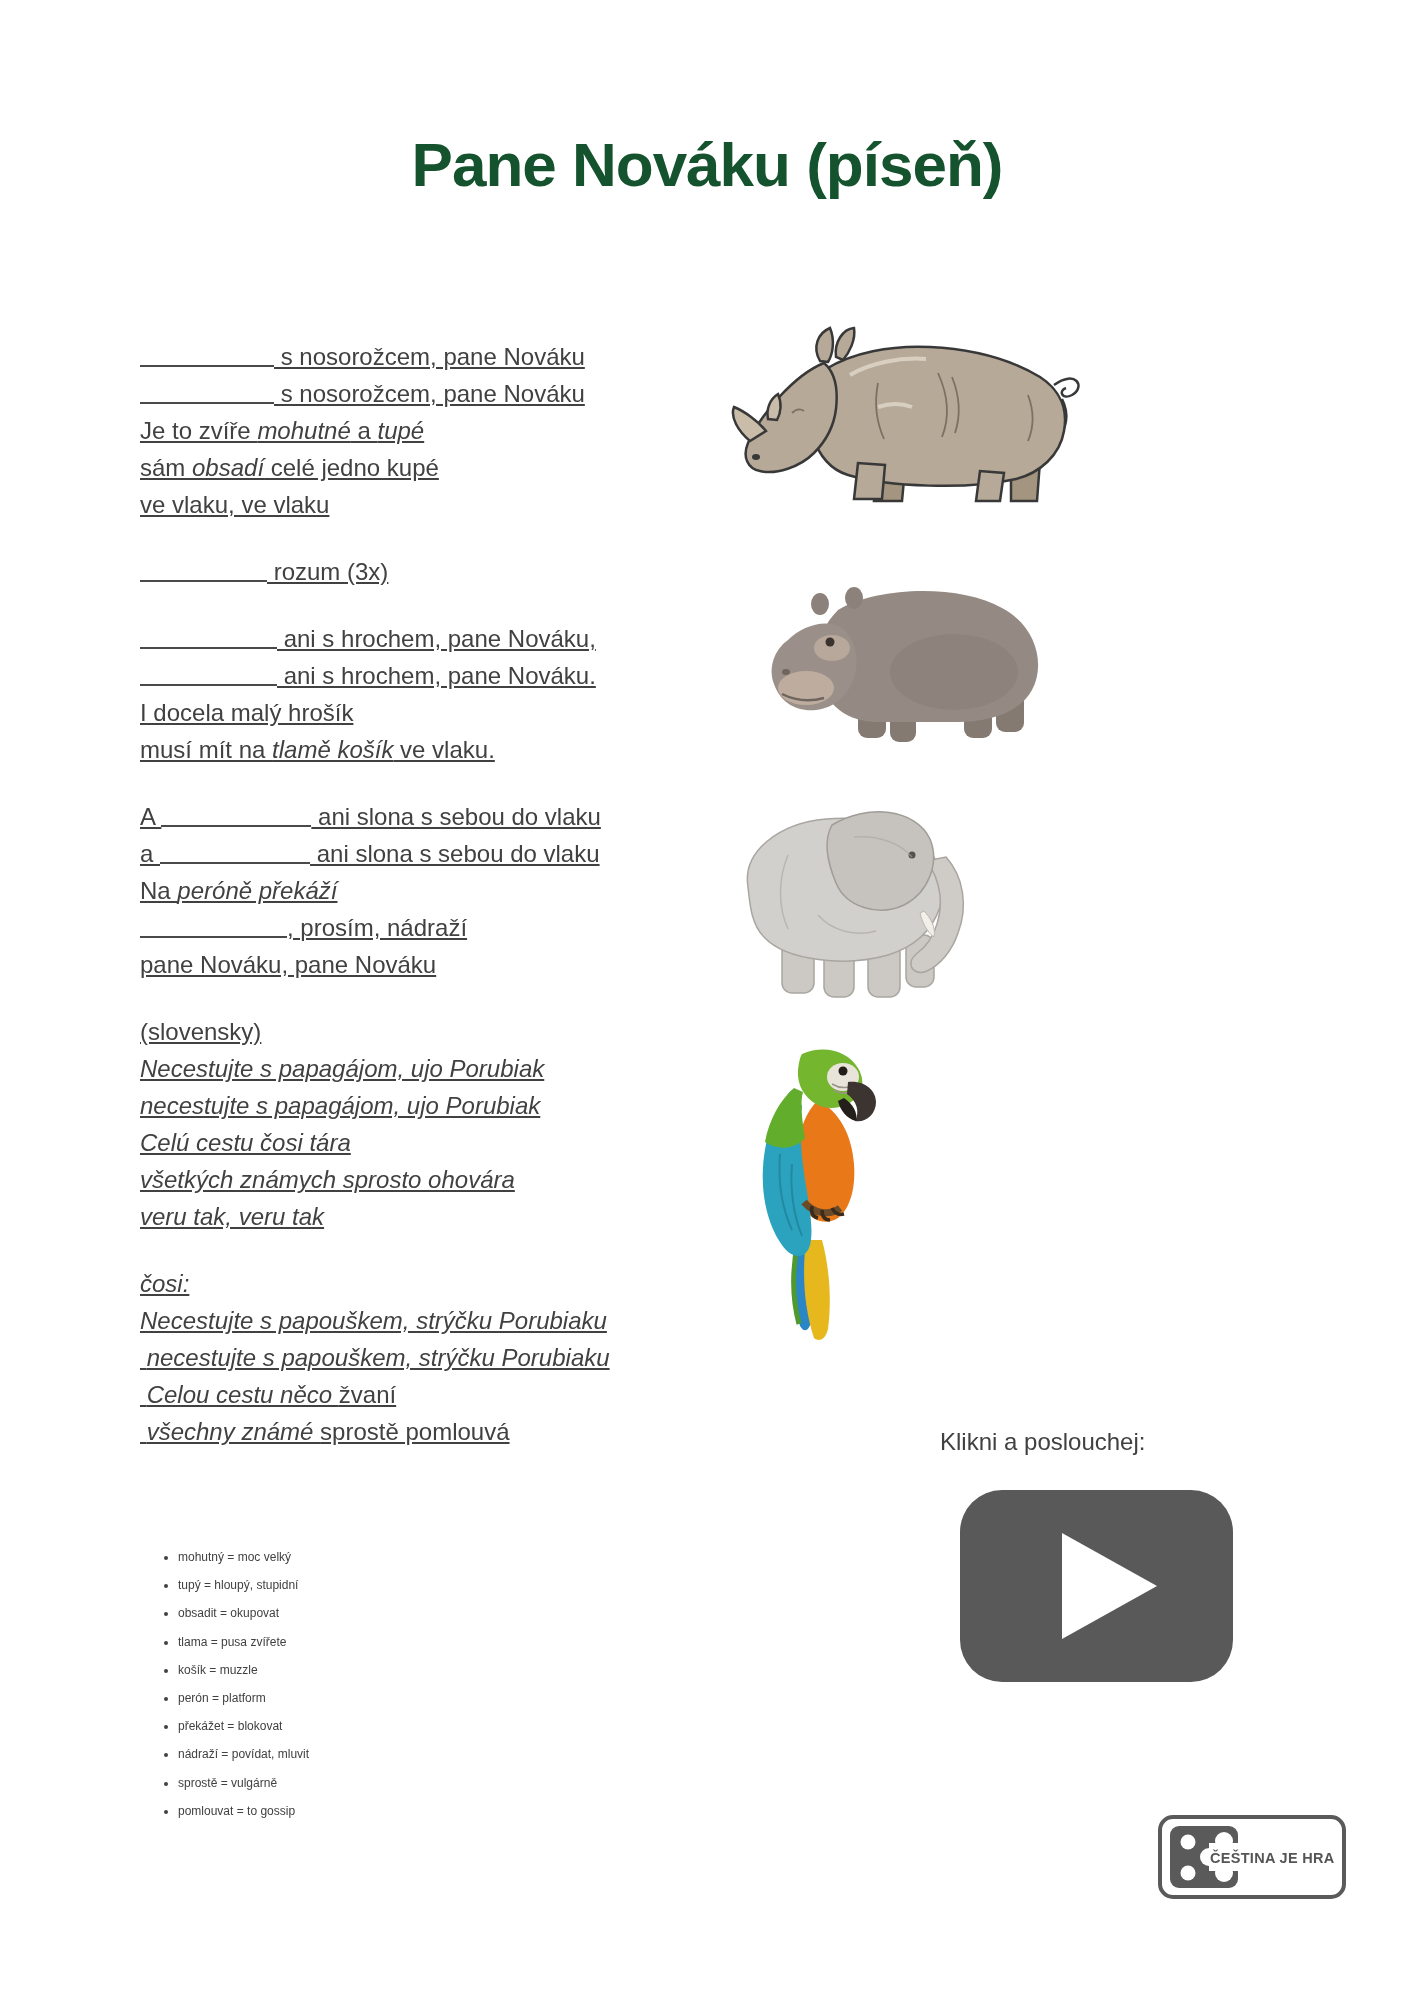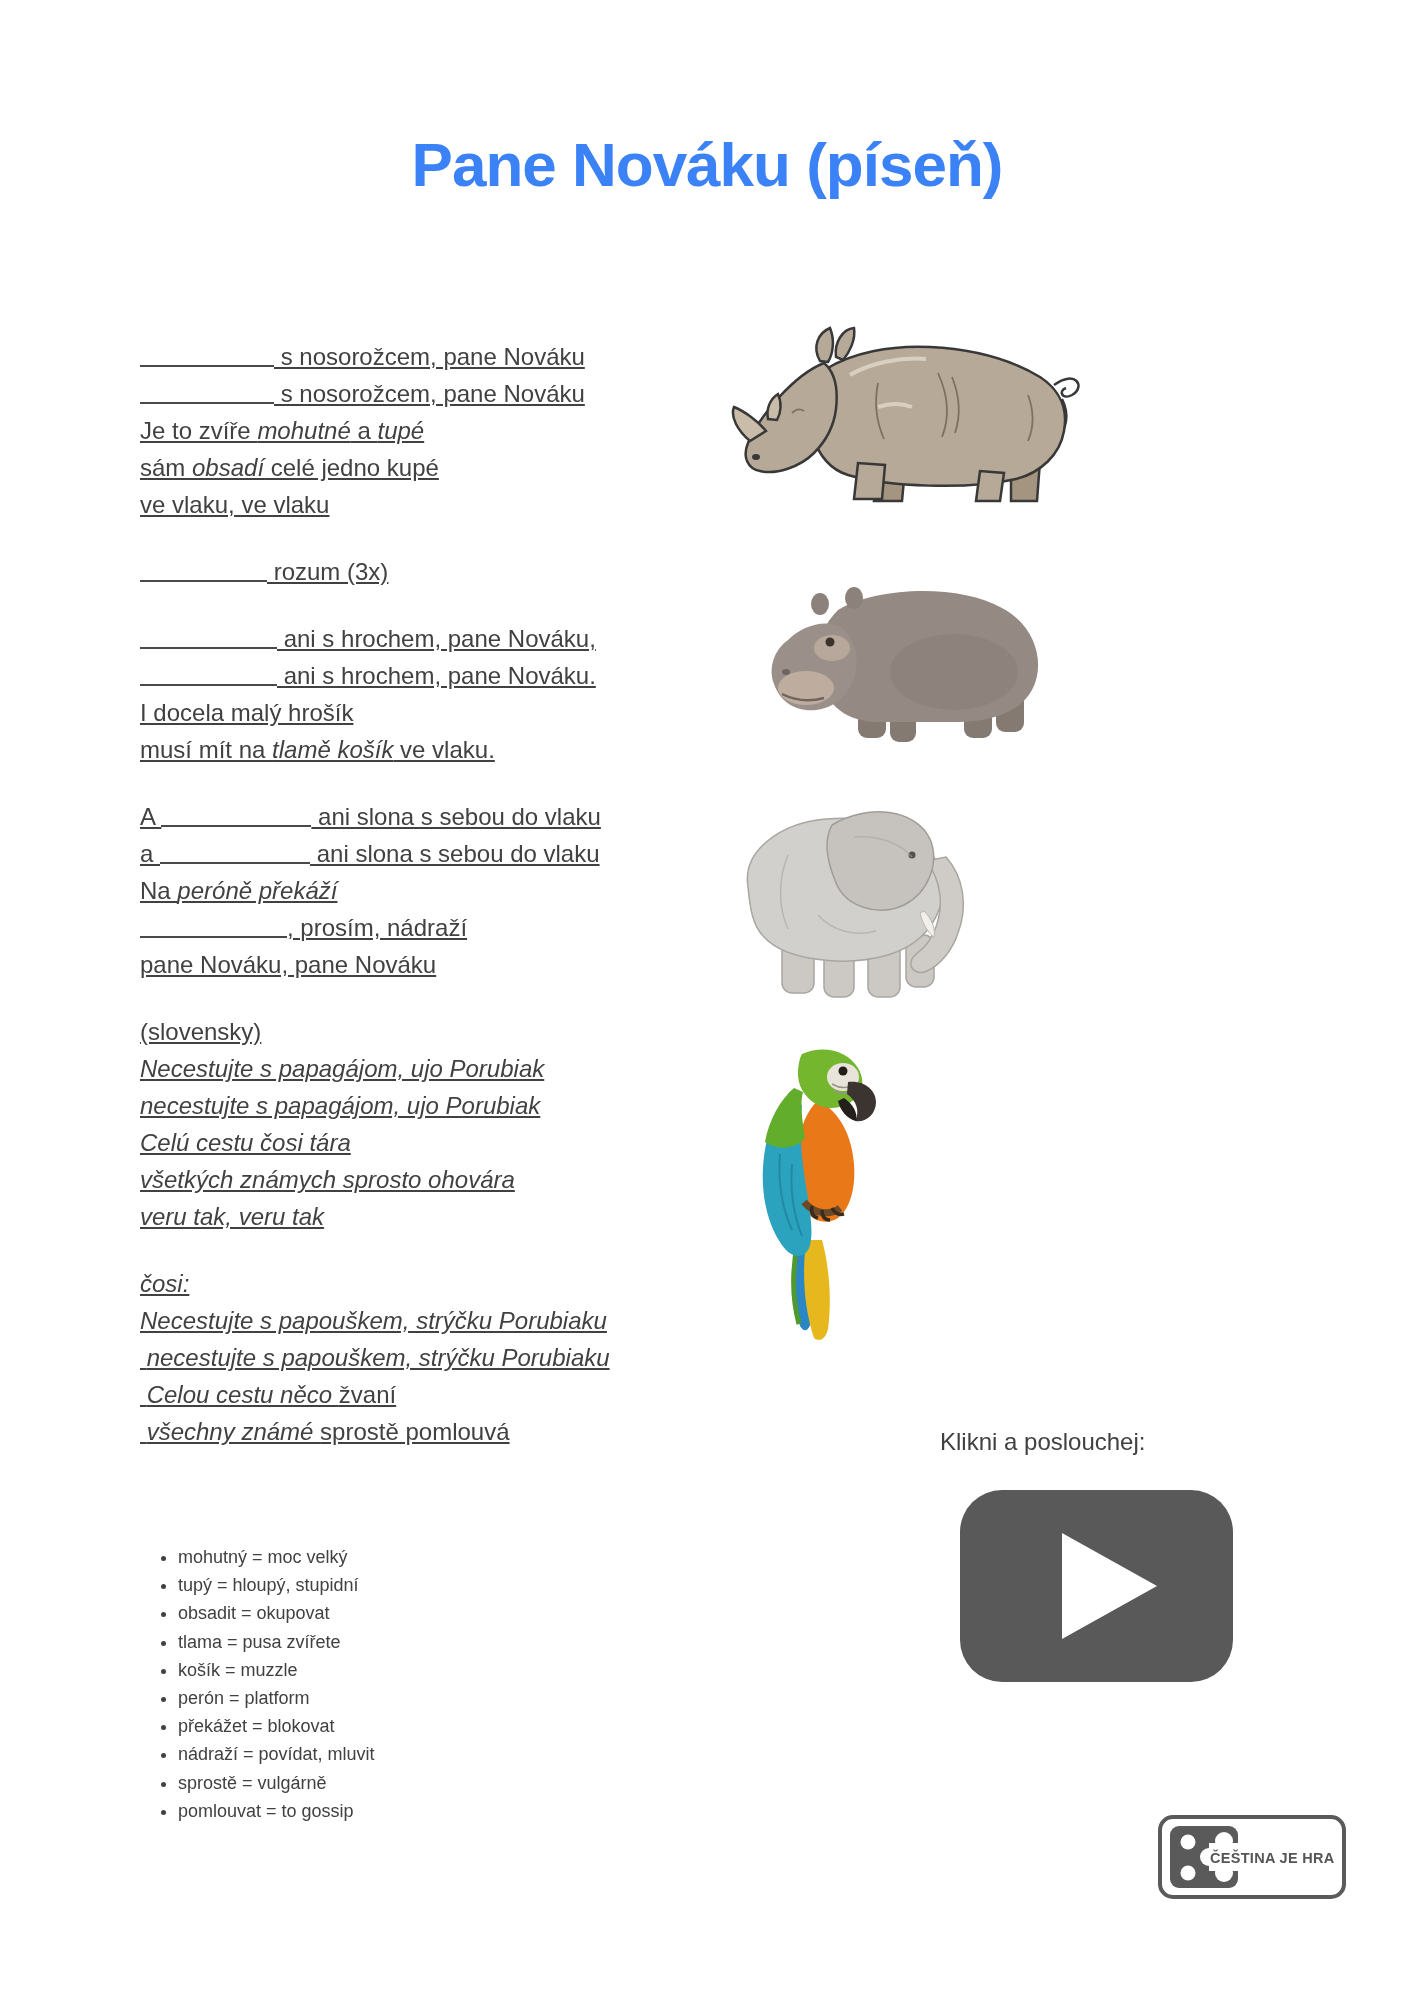--- a/index.html
+++ b/index.html
@@ -4,33 +4,33 @@
 <style>
   html,body{margin:0;padding:0;background:#e9e9e9;}
   .page{
     position:relative;width:1414px;height:2000px;background:#ffffff;
     margin:0 auto;overflow:hidden;
     font-family:"Liberation Sans","DejaVu Sans",sans-serif;color:#414141;
   }
   h1.title{
     position:absolute;top:128px;left:0;width:100%;margin:0;
     text-align:center;font-size:62px;line-height:74px;font-weight:700;
-    letter-spacing:-1px;color:#3b82f6;
+    letter-spacing:-1px;color:#14532d;
   }
   .lyrics{position:absolute;left:140px;top:338px;font-size:24px;font-weight:300;}
   .stanza{margin:0 8px 30px 0;text-decoration:underline;}
   .line{line-height:37px;white-space:pre-wrap;}
   .line .it{font-style:italic;}
   .blank{
     display:inline-block;height:20px;margin-bottom:-2px;
     border-bottom:2px solid #4a4a4a;
   }
   .vocab{
     position:absolute;left:140px;top:1543px;margin:0;padding:0 0 0 38px;
-    font-size:18px;font-weight:300;
+    font-size:12px;font-weight:300;
   }
   .vocab li{line-height:28.2px;}
   .listen-label{
     position:absolute;left:940px;top:1428px;width:313px;text-align:left;
     font-size:24px;font-weight:300;
   }
   .play-button{
     position:absolute;left:960px;top:1490px;width:273px;height:192px;
     background:#595959;border-radius:42px;cursor:pointer;
   }

